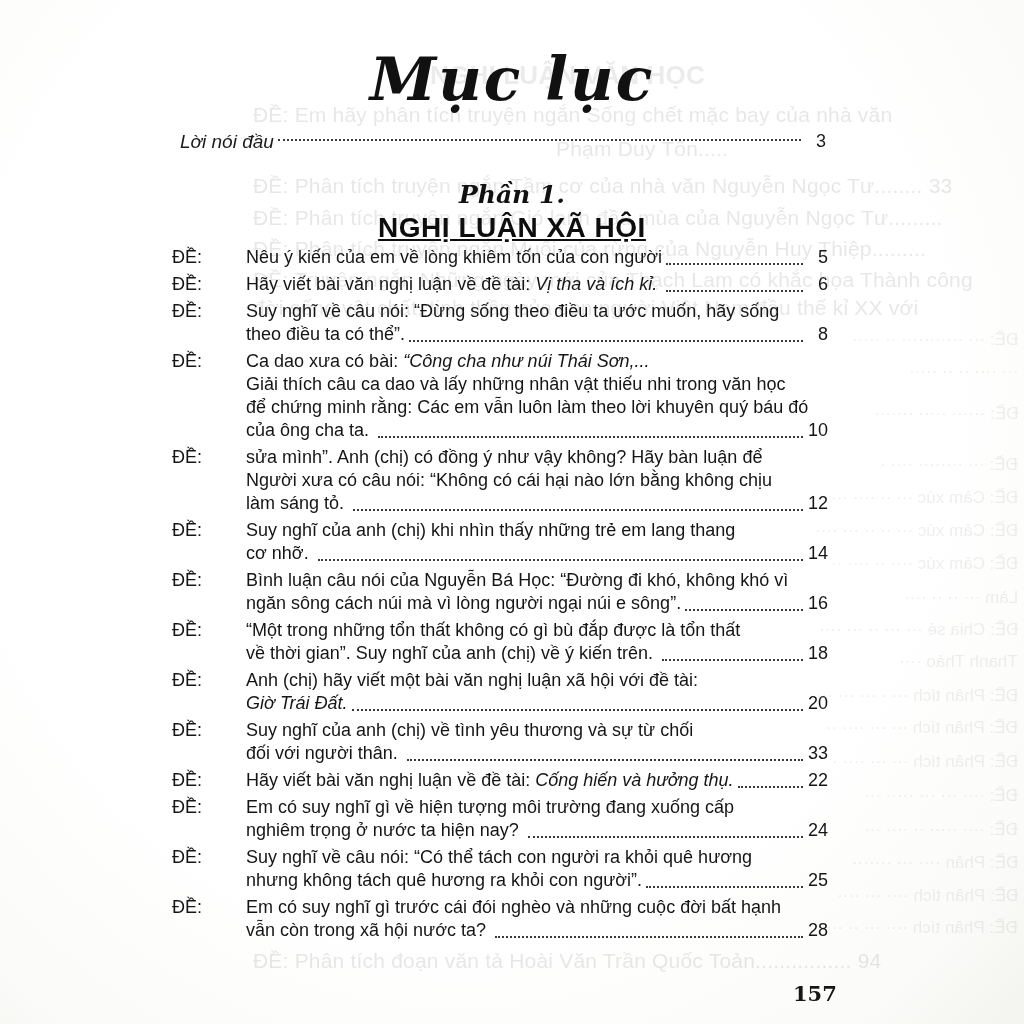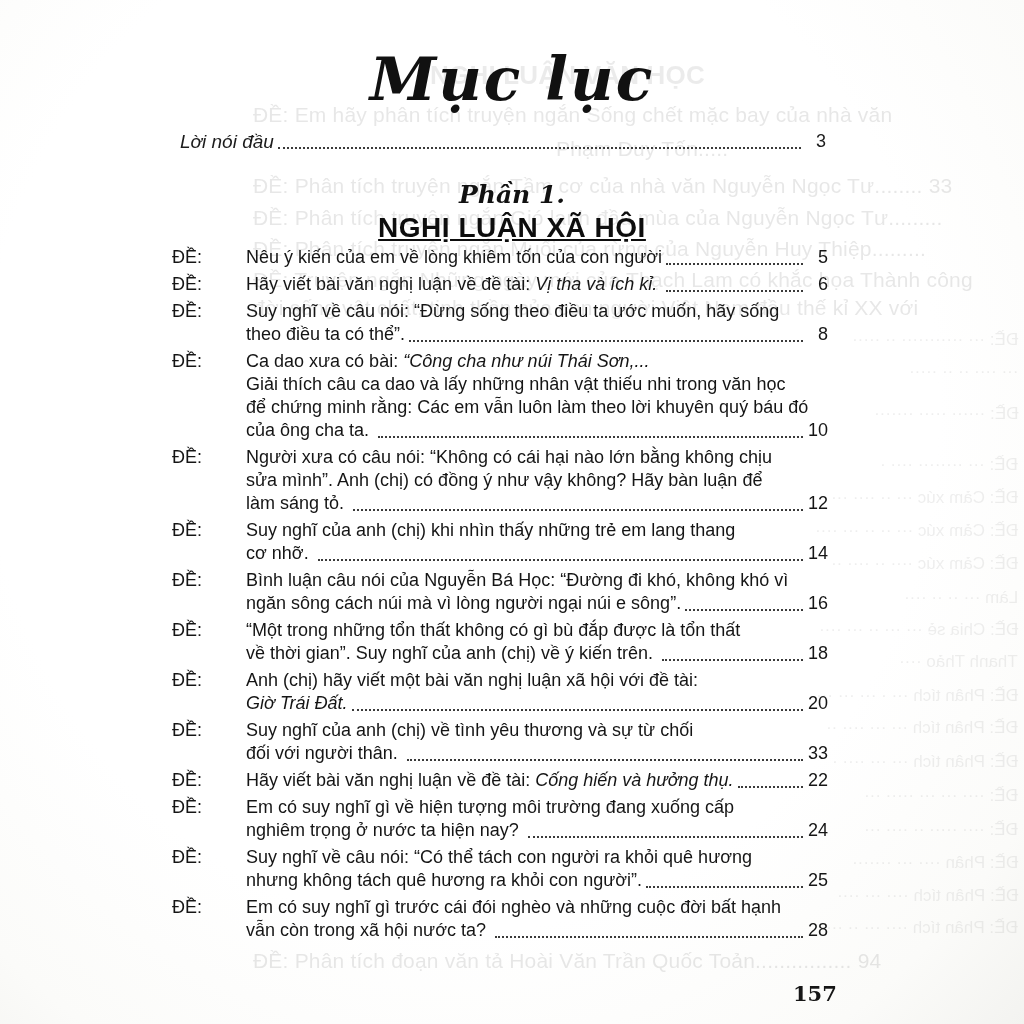--- a/index.html
+++ b/index.html
@@ -21,21 +21,21 @@
     filter:blur(.6px);font-size:17px;transform:scaleX(-1);
   }
   
   .doc-title{
     position:absolute;top:44px;left:0;width:100%;text-align:center;
     font-family:"DejaVu Serif",serif;font-style:italic;font-weight:700;
     font-size:60px;letter-spacing:2px;color:#111;
   }
   .preface-row{
     position:absolute;top:130px;left:180px;right:198px;
-    display:flex;align-items:flex-end;font-size:19px;
+    display:flex;align-items:center;font-size:19px;
   }
   .preface-label{font-style:italic;white-space:nowrap;}
   .part-label{
     position:absolute;top:180px;left:0;width:100%;text-align:center;
     font-family:"DejaVu Serif",serif;font-style:italic;font-weight:700;
     font-size:25px;color:#111;
   }
   .section-heading{
     position:absolute;top:212px;left:0;width:100%;text-align:center;
     font-weight:700;font-size:28px;letter-spacing:.5px;color:#0d0d0d;text-decoration:underline;
@@ -153,22 +153,22 @@
           <div class="line final">
             <span class="seg">của ông cha ta. </span>
             <span class="leader"></span>
             <span class="pagenum">10</span>
           </div>
         </div>
       </div>
       <div class="entry">
         <span class="entry-label">ĐỀ:</span>
         <div class="entry-body">
+          <div class="line"><span class="seg">sửa mình”. Anh (chị) có đồng ý như vậy không? Hãy bàn luận để</span></div>
           <div class="line"><span class="seg">Người xưa có câu nói: “Không có cái hại nào lớn bằng không chịu</span></div>
-          <div class="line"><span class="seg">sửa mình”. Anh (chị) có đồng ý như vậy không? Hãy bàn luận để</span></div>
           <div class="line final">
             <span class="seg">làm sáng tỏ. </span>
             <span class="leader"></span>
             <span class="pagenum">12</span>
           </div>
         </div>
       </div>
       <div class="entry">
         <span class="entry-label">ĐỀ:</span>
         <div class="entry-body">

